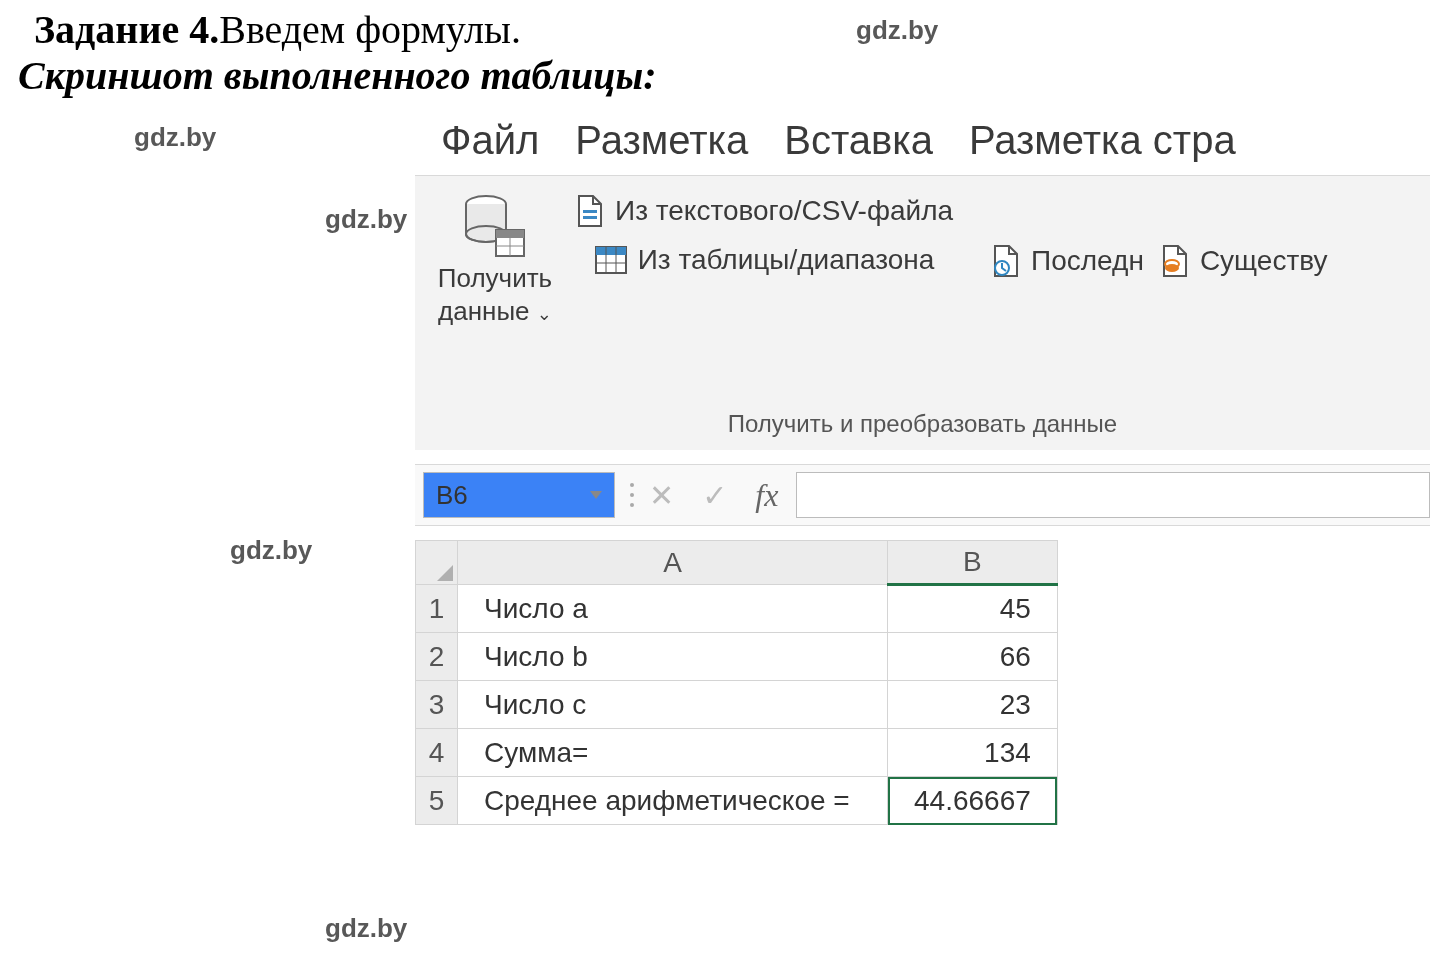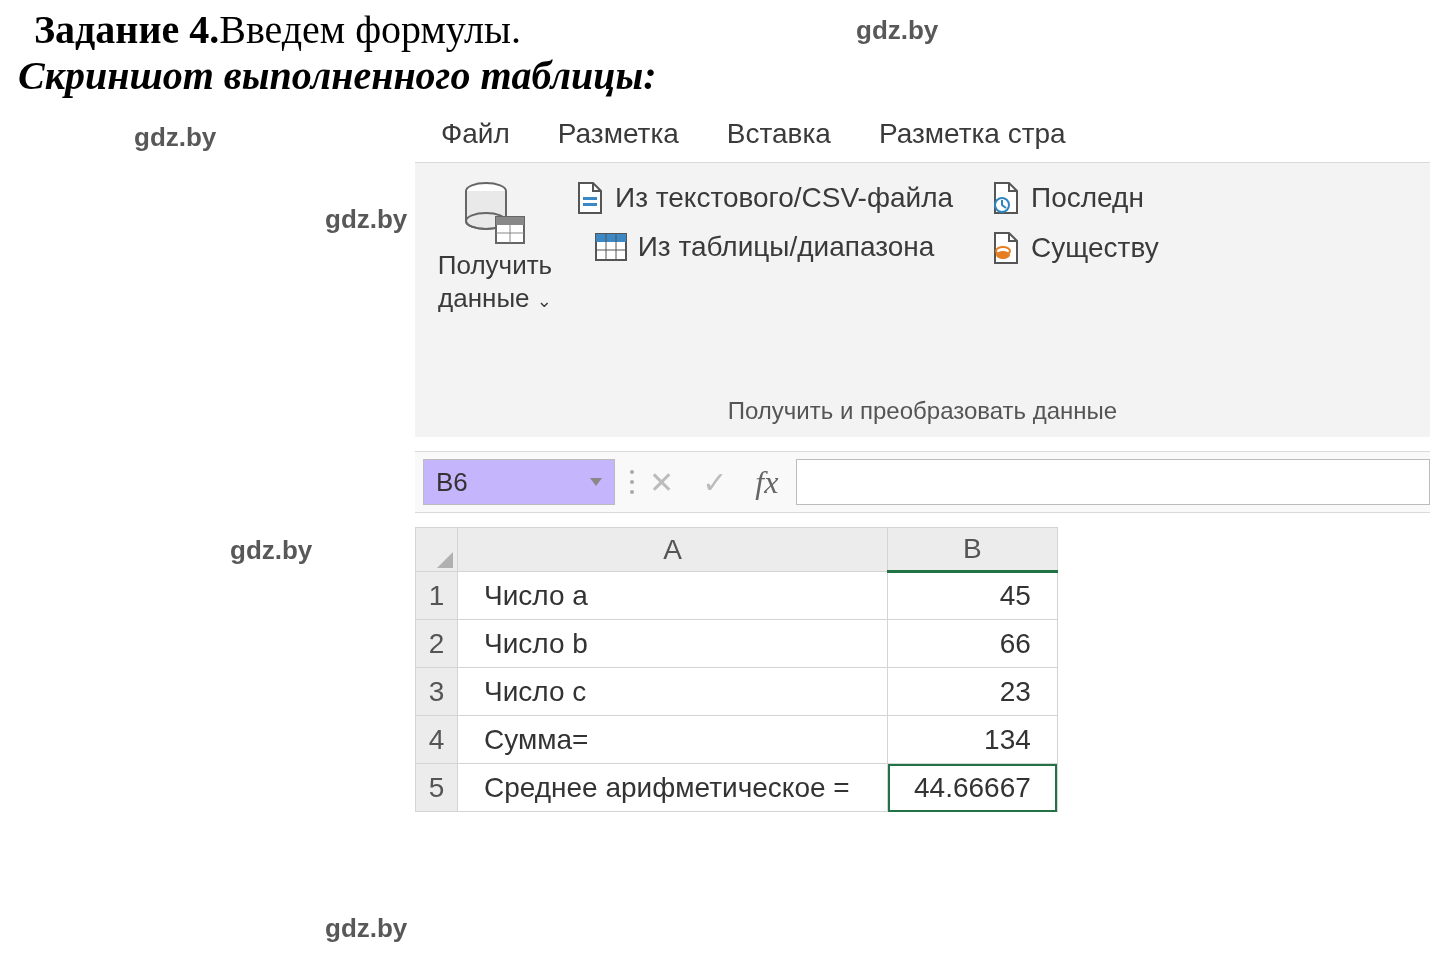--- a/index.html
+++ b/index.html
@@ -59,23 +59,23 @@
     left: 415px;
     top: 112px;
     width: 1015px;
     font-family: "Segoe UI", Arial, sans-serif;
     color: #444;
   }
 
   
   .tabs {
     display: flex;
-    gap: 48px;
+    gap: 36px;
     padding: 6px 26px 12px 26px;
-    font-size: 28px;
+    font-size: 40px;
     color: #3a3a3a;
   }
 
   
   .ribbon {
     background: #f3f3f3;
     border-top: 1px solid #d9d9d9;
     position: relative;
     height: 275px;
   }
@@ -108,21 +108,21 @@
   .ribbon-item {
     display: flex;
     align-items: center;
     gap: 10px;
     font-size: 28px;
     color: #3a3a3a;
     white-space: nowrap;
   }
   .right-col {
     display: flex;
-    flex-direction: column;
+    flex-direction: row;
     gap: 16px;
     padding-top: 2px;
     margin-left: 28px;
   }
   .ribbon-group-label {
     position: absolute;
     bottom: 12px;
     left: 0;
     right: 0;
     font-size: 24px;
@@ -137,21 +137,21 @@
     height: 62px;
     border-top: 1px solid #d9d9d9;
     border-bottom: 1px solid #d9d9d9;
     background: #f9f9f9;
     margin-top: 14px;
   }
   .name-box {
     width: 192px;
     height: 46px;
     margin-left: 8px;
-    background: #c4b5fd;
+    background: #3b82f6;
     border: 1px solid #bcbcbc;
     display: flex;
     align-items: center;
     padding: 0 12px;
     font-size: 26px;
     color: #333;
     justify-content: space-between;
   }
   .name-box .dd-arrow {
     width: 0; height: 0;

